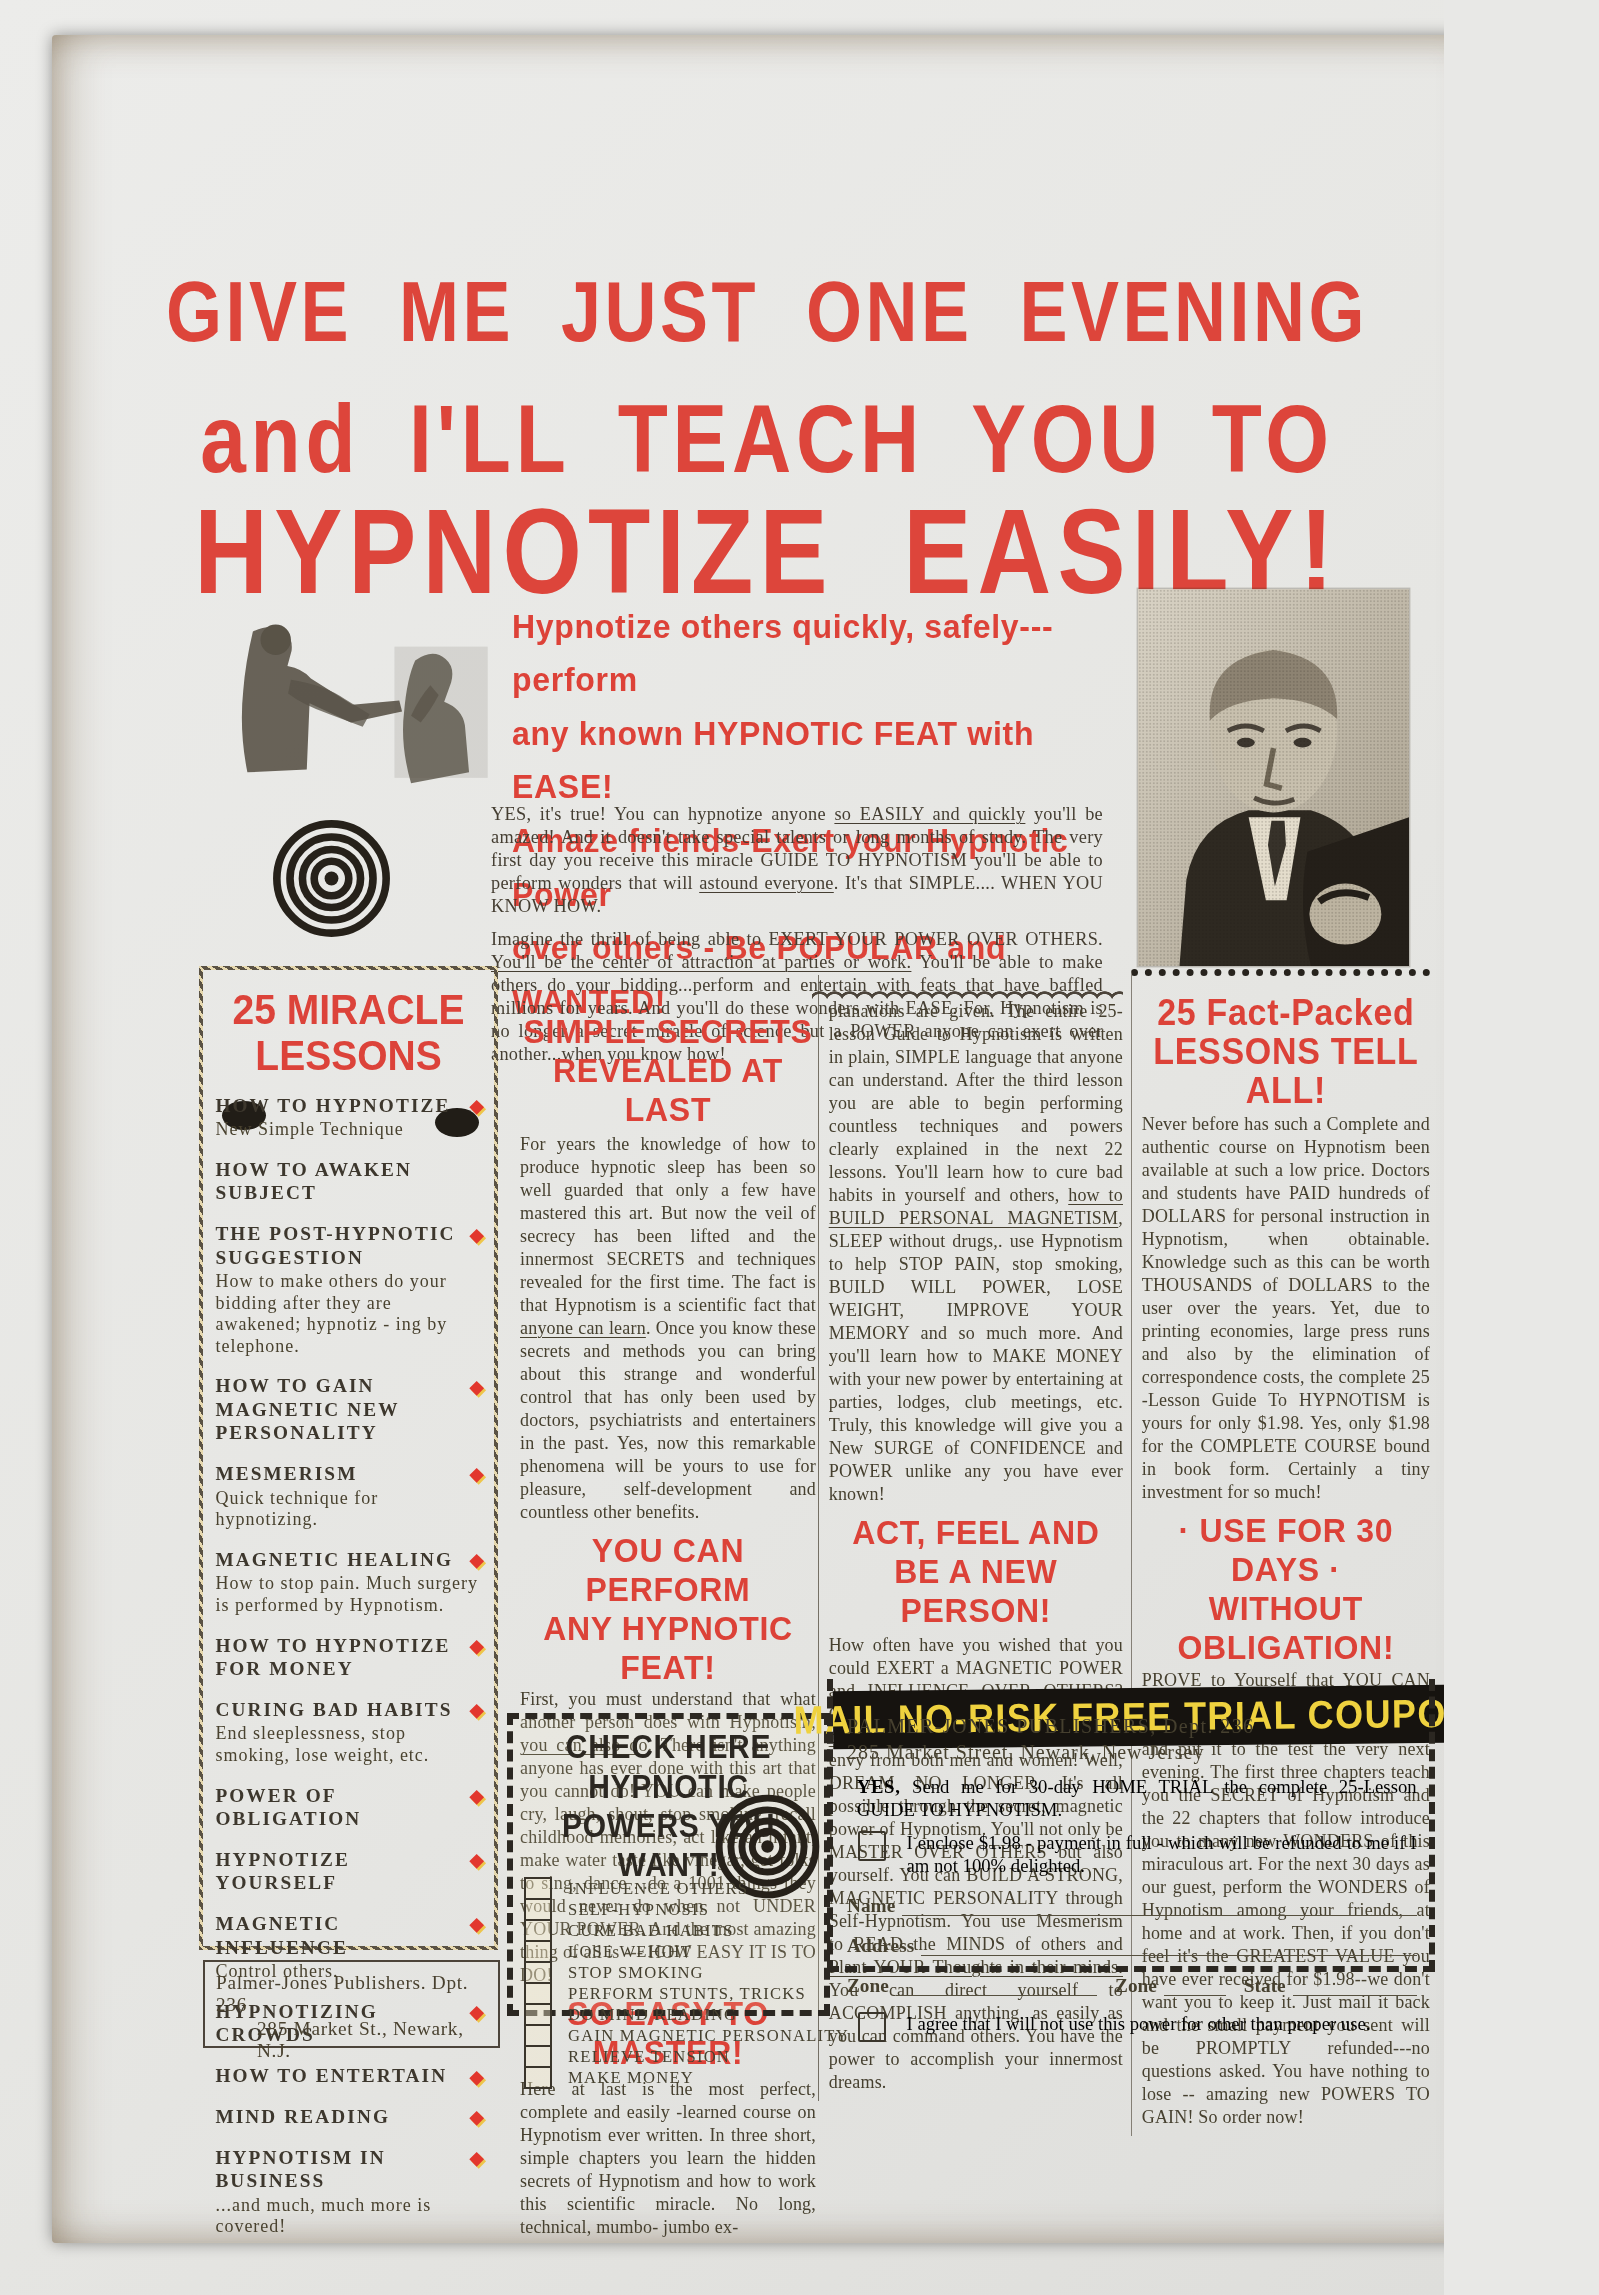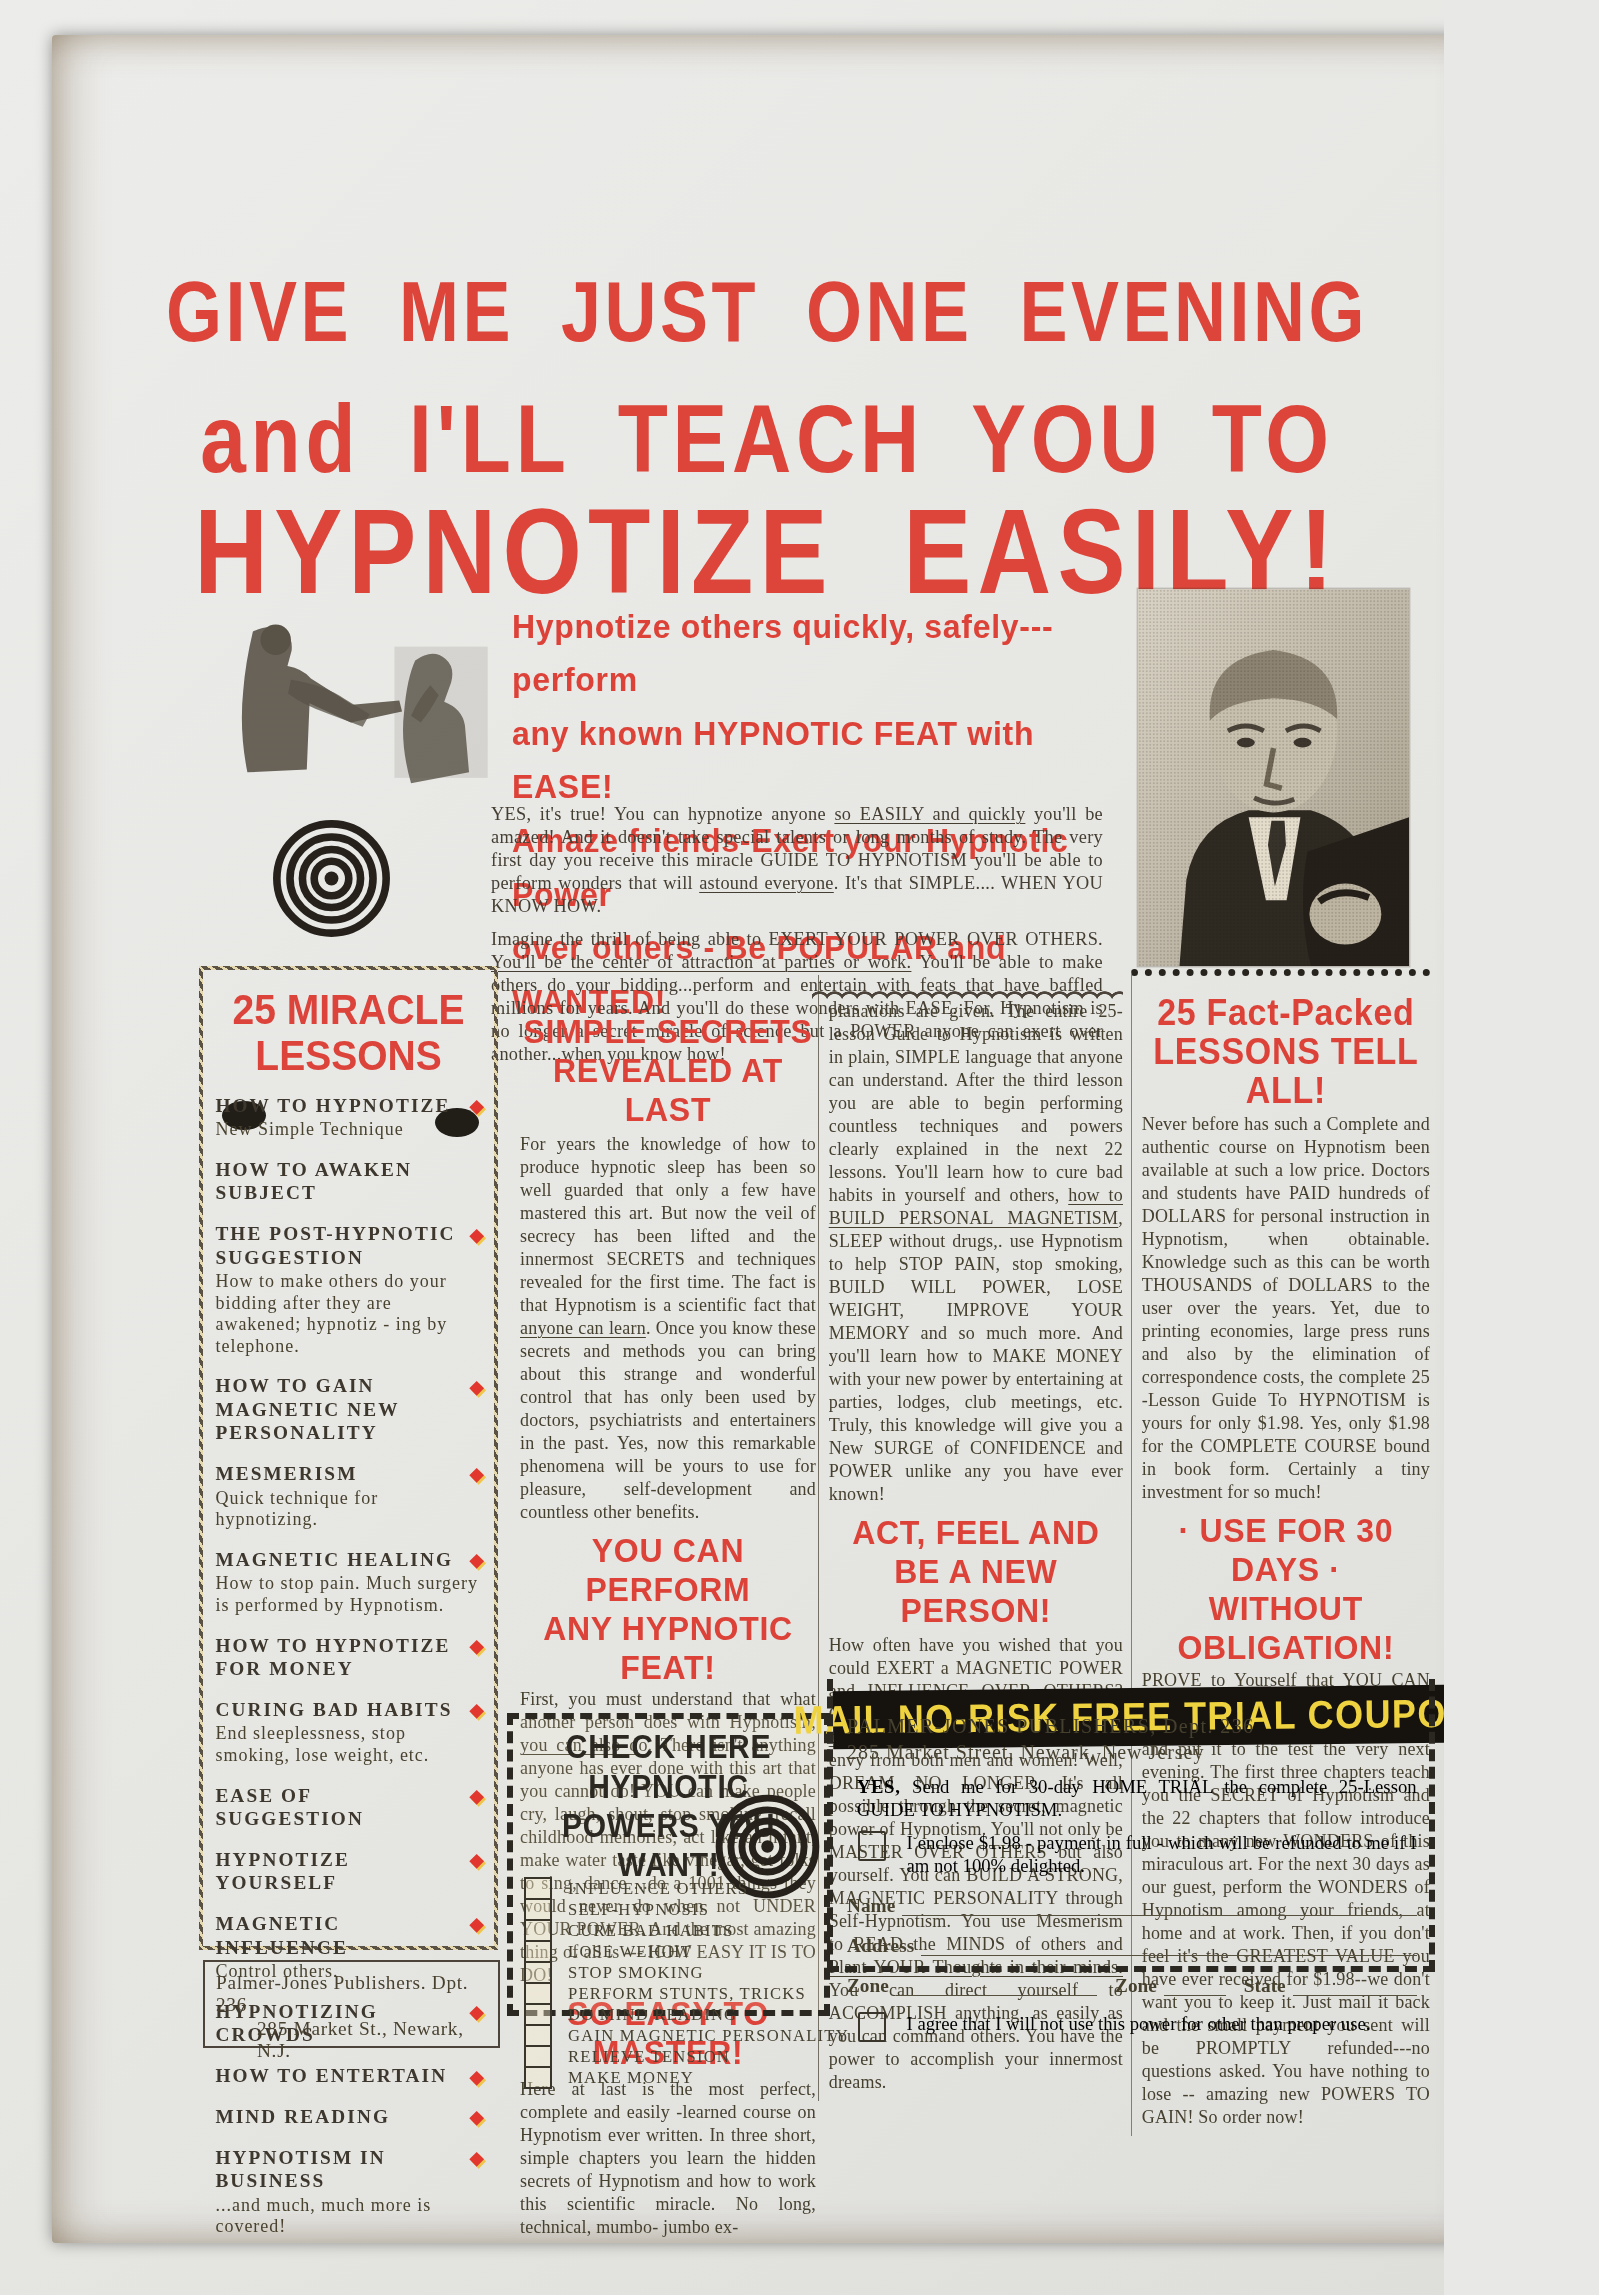--- a/index.html
+++ b/index.html
@@ -183,21 +183,21 @@
             <div class="sb-d">How to stop pain. Much surgery is performed by Hypnotism.</div>
           </div>
         <div class="sb-item">
             <div class="sb-t"><span>HOW TO HYPNOTIZE FOR MONEY</span><span class="diamond">◆</span></div>
           </div>
         <div class="sb-item">
             <div class="sb-t"><span>CURING BAD HABITS</span><span class="diamond">◆</span></div>
             <div class="sb-d">End sleeplessness, stop smoking, lose weight, etc.</div>
           </div>
         <div class="sb-item">
-            <div class="sb-t"><span>EASE OF SUGGESTION</span><span class="diamond">◆</span></div>
+            <div class="sb-t"><span>POWER OF OBLIGATION</span><span class="diamond">◆</span></div>
           </div>
         <div class="sb-item">
             <div class="sb-t"><span>HYPNOTIZE YOURSELF</span><span class="diamond">◆</span></div>
           </div>
         <div class="sb-item">
             <div class="sb-t"><span>MAGNETIC INFLUENCE</span><span class="diamond">◆</span></div>
             <div class="sb-d">Control others.</div>
           </div>
         <div class="sb-item">
             <div class="sb-t"><span>HYPNOTIZING CROWDS</span><span class="diamond">◆</span></div>

